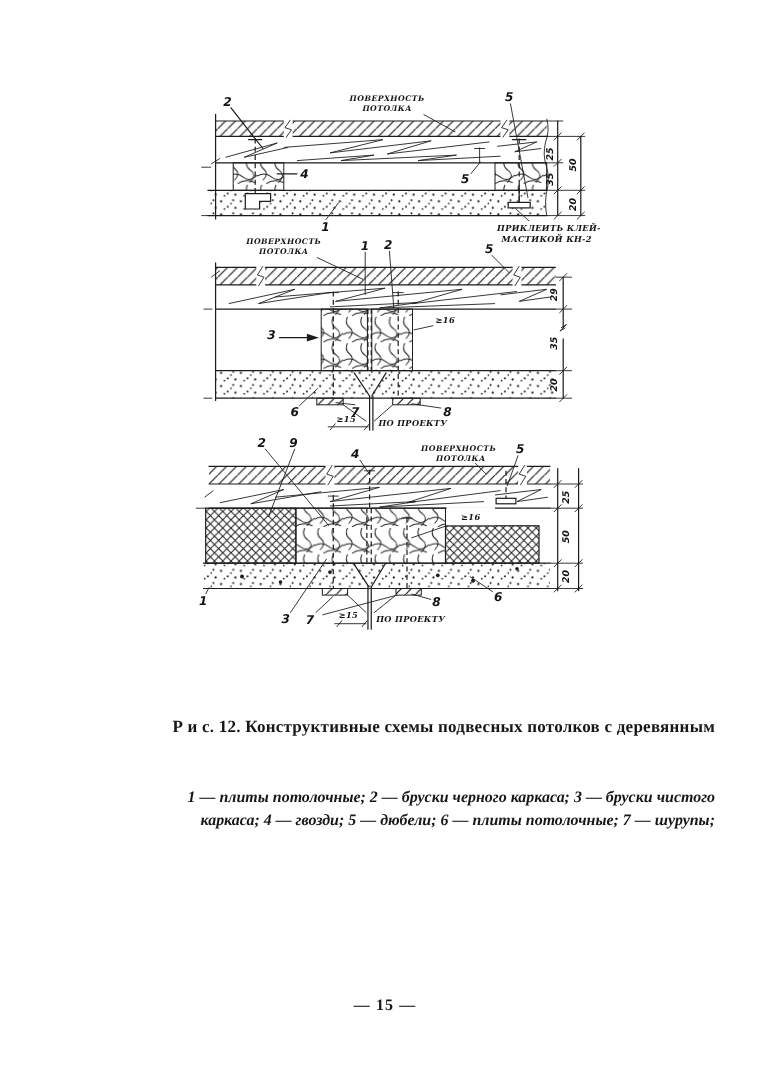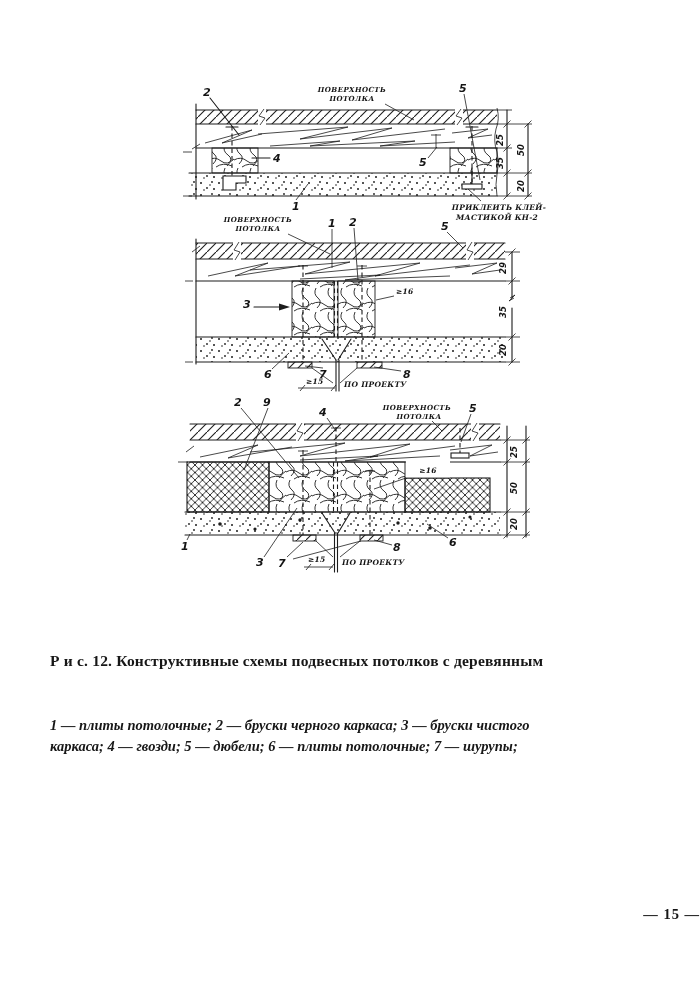--- a/index.html
+++ b/index.html
@@ -12,29 +12,29 @@
   .ln{stroke:#1c1c1c;stroke-width:1.1;fill:none;stroke-linecap:round;stroke-linejoin:round;}
   .thin{stroke:#1c1c1c;stroke-width:0.8;fill:none;stroke-linejoin:round;}
   .dash{stroke:#1c1c1c;stroke-width:1.1;fill:none;stroke-dasharray:4.5 3;}
   .wfill{fill:#ffffff;stroke:#1c1c1c;stroke-width:1.1;}
   text{fill:#141414;}
   .t-callout{font-family:"DejaVu Sans",sans-serif;font-style:italic;font-weight:bold;font-size:11px;}
   .t-surface{font-family:"DejaVu Serif",serif;font-style:italic;font-weight:bold;font-size:7px;letter-spacing:.4px;}
   .t-dim{font-family:"DejaVu Sans",sans-serif;font-style:italic;font-weight:bold;font-size:8.5px;}
   .t-anno{font-family:"DejaVu Serif",serif;font-style:italic;font-weight:bold;font-size:7.5px;letter-spacing:.3px;}
   .caption{
-    position:absolute;left:50px;top:650px;width:600px;text-align:left;
+    position:absolute;left:50px;top:650px;width:600px;text-align:right;
     font-size:15.5px;font-weight:bold;line-height:21px;letter-spacing:.2px;
   }
   .legend{
-    position:absolute;left:50px;top:715px;width:600px;text-align:left;
+    position:absolute;left:50px;top:715px;width:600px;text-align:right;
     font-size:14.5px;font-style:italic;font-weight:bold;line-height:21px;
   }
   .pagenum{
-    position:absolute;left:0;top:906px;width:700px;text-align:right;
+    position:absolute;left:0;top:906px;width:700px;text-align:center;
     font-size:14.5px;font-weight:bold;letter-spacing:1px;
   }
 </style>
 </head>
 <body>
 
 <div class="page">
 
 <svg width="700" height="620" viewBox="0 0 700 620">
   <defs>

